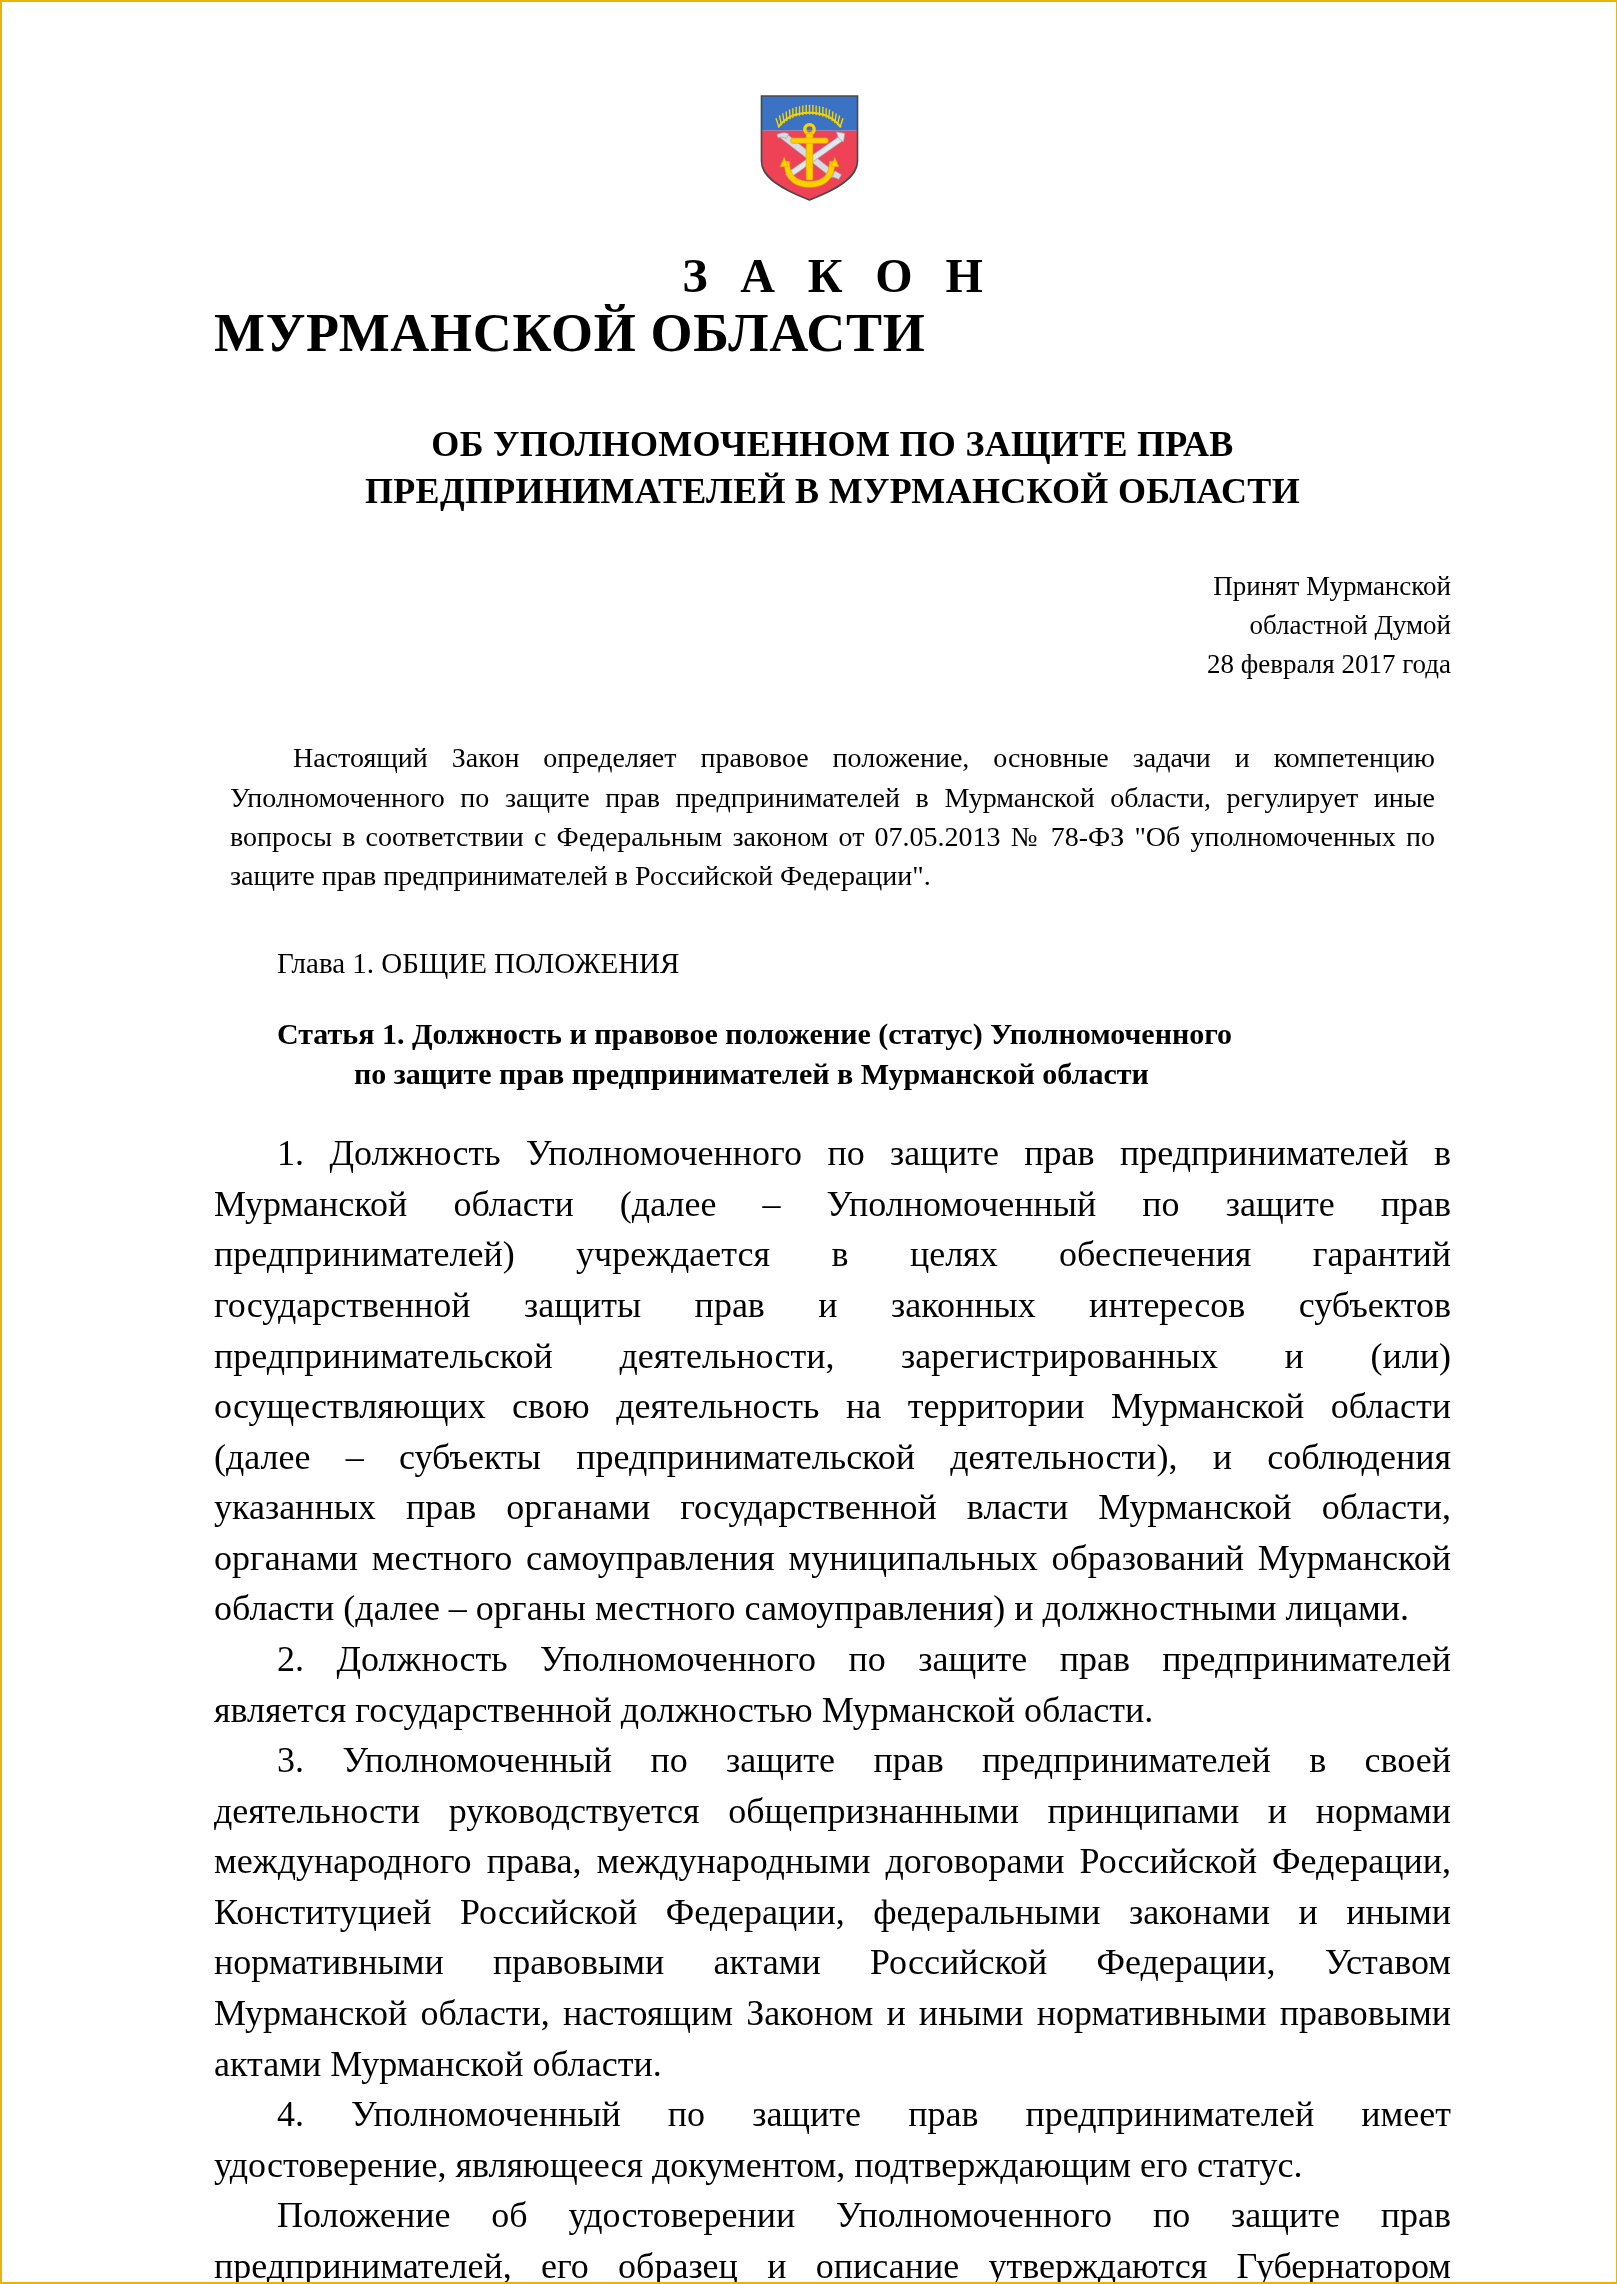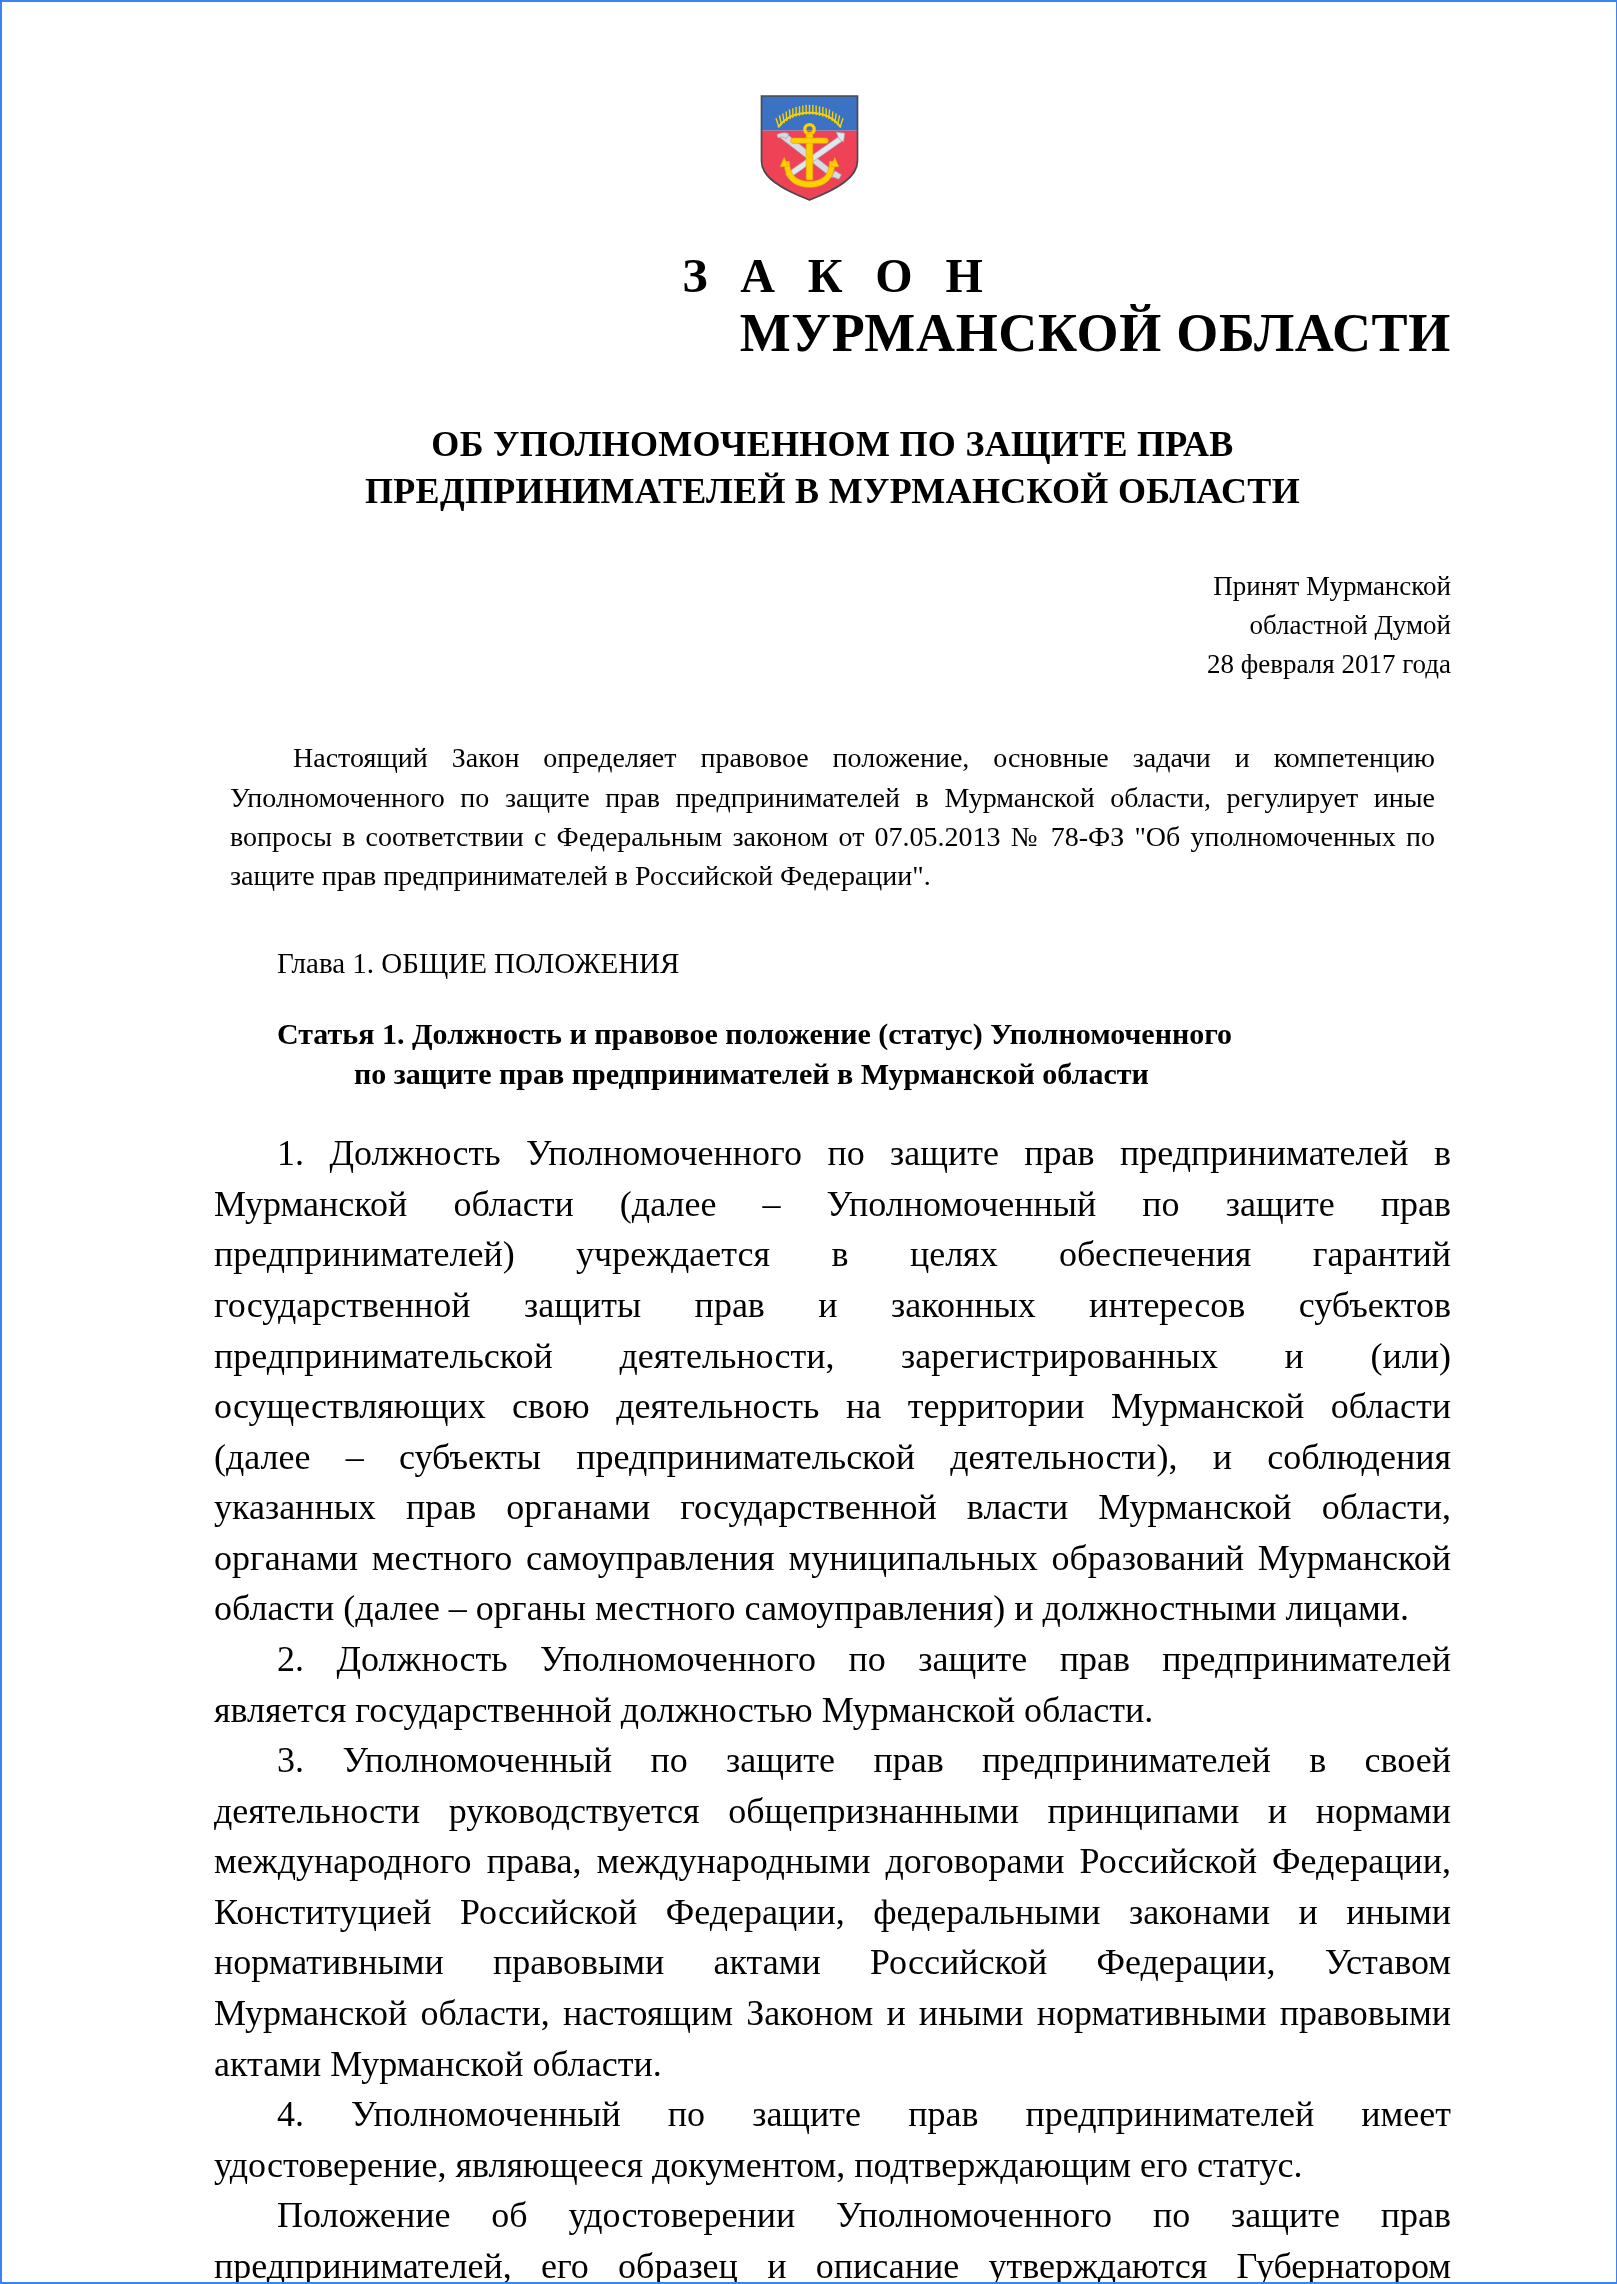--- a/index.html
+++ b/index.html
@@ -13,21 +13,21 @@
     font-family: "Liberation Serif", "DejaVu Serif", serif;
     color: #000000;
   }
 
   #page {
     position: relative;
     width: 1618px;
     height: 2284px;
     box-sizing: border-box;
     background: #ffffff;
-    border: 2px solid #3b82f6;
+    border: 2px solid #eab308;
     overflow: hidden;
   }
 
   
   .emblem-wrap {
     position: absolute;
     left: 0;
     right: 0;
     top: 90px;
     display: flex;
@@ -56,21 +56,21 @@
     font-weight: bold;
     font-size: 48px;
     line-height: 1.06;
     letter-spacing: 10.4px;
     text-indent: 10.4px;
     white-space: nowrap;
   }
 
   .law-title-region {
     margin: 0;
-    text-align: right;
+    text-align: left;
     font-weight: bold;
     font-size: 54px;
     line-height: 1.15;
     letter-spacing: 0.7px;
   }
 
   .law-subtitle {
     margin: 0;
     padding-top: 57px;
     text-align: center;

